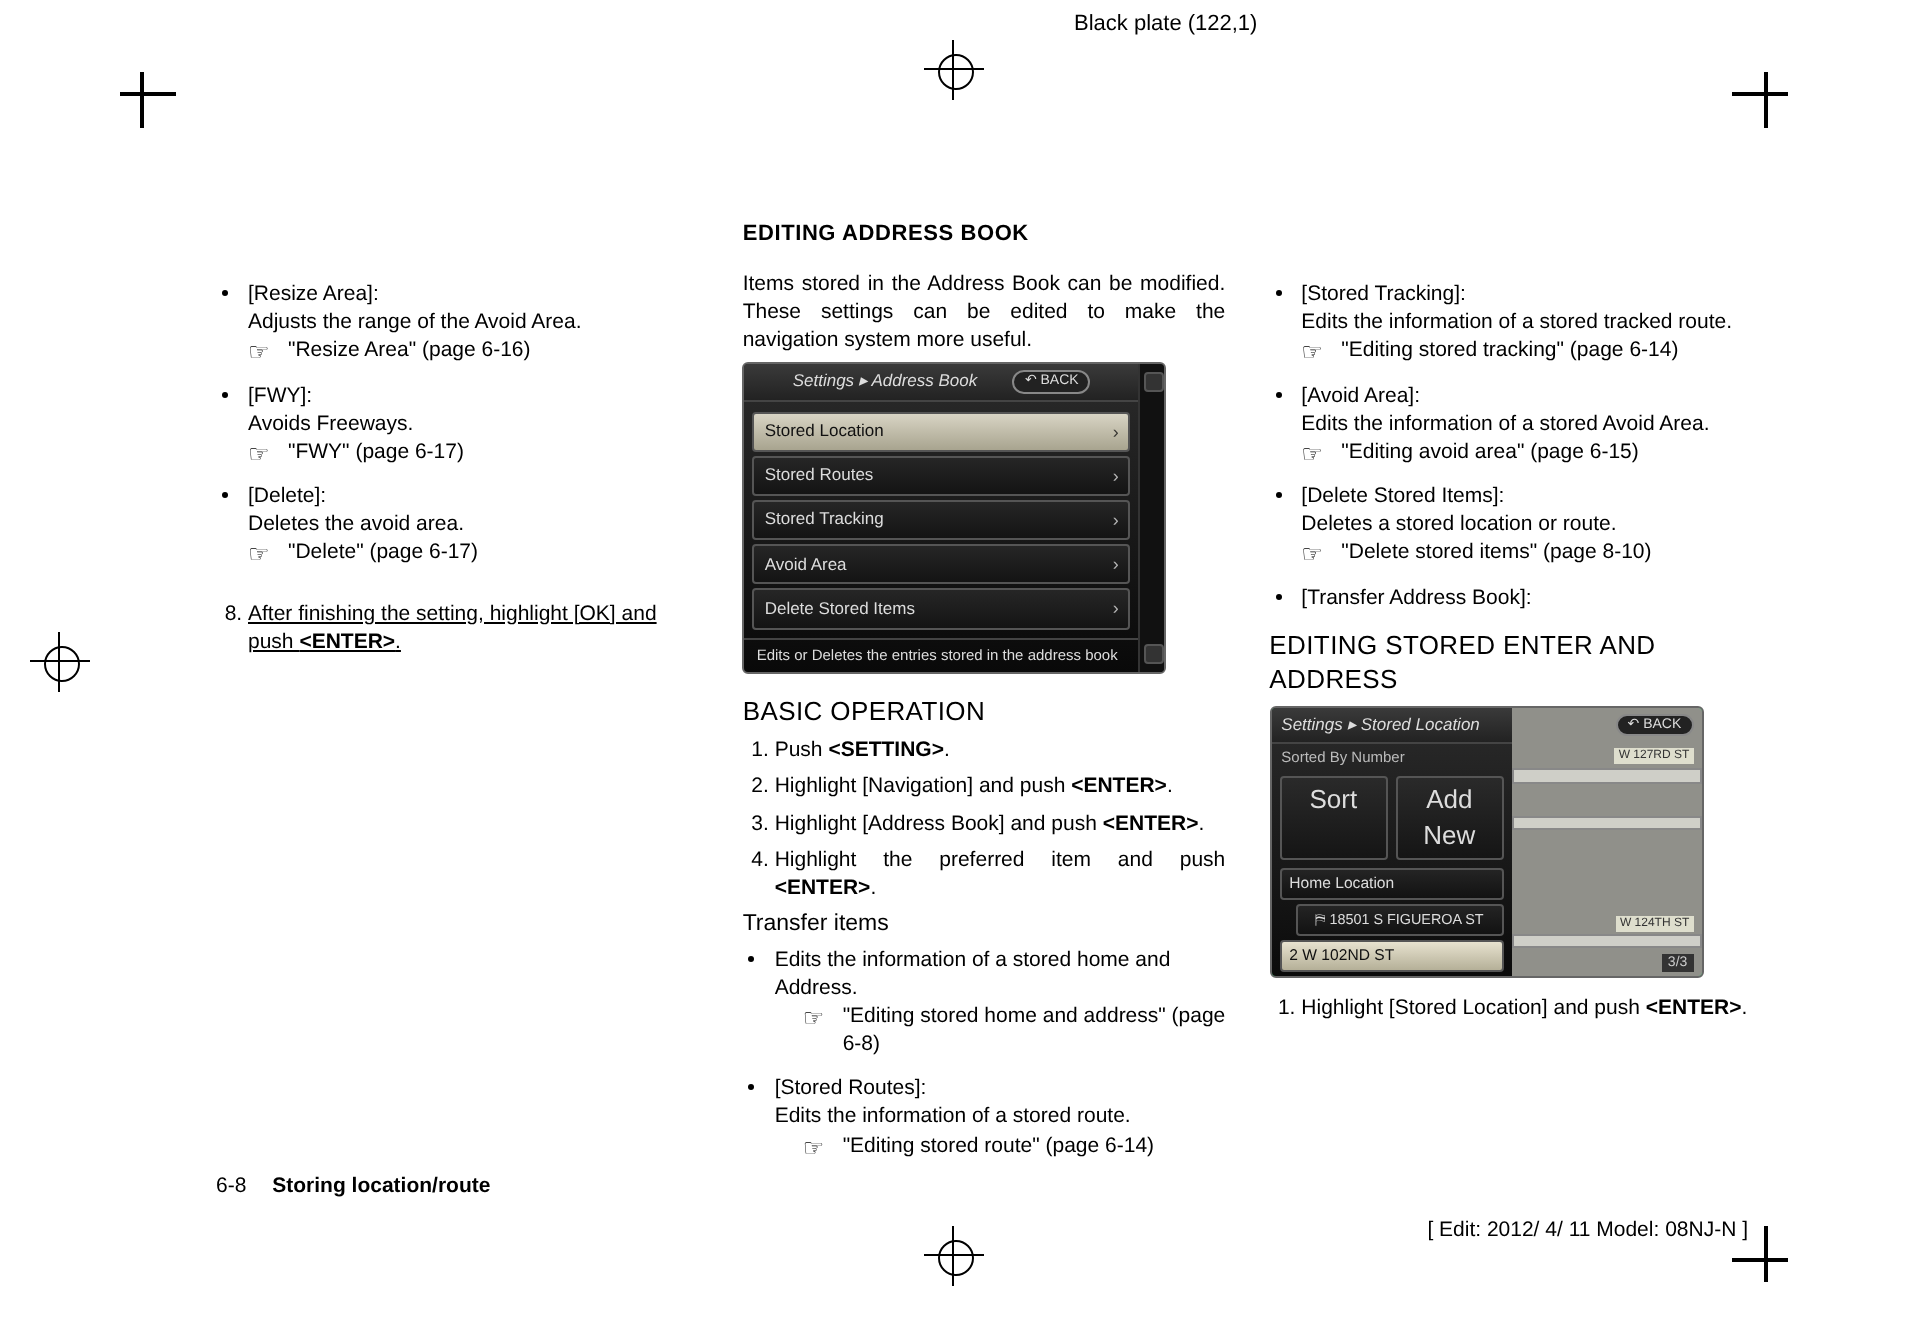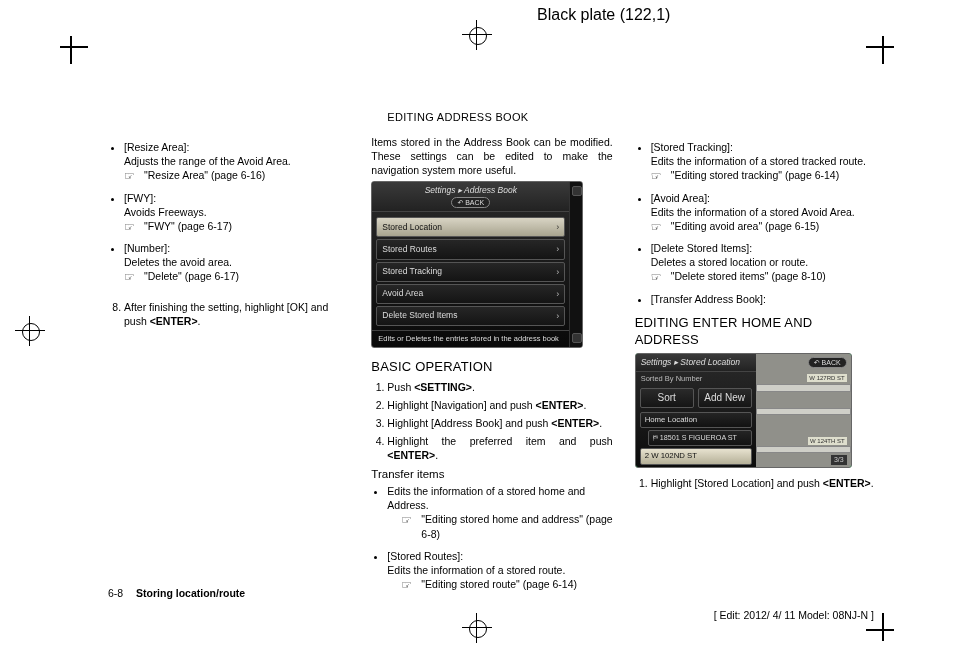--- a/index.html
+++ b/index.html
@@ -16,21 +16,21 @@
   .page {
     position: absolute;
     top: 0; left: 0; right: 0; bottom: 0;
     padding: 12px 0 0 0;
   }
   .plate-label {
     position: absolute;
     top: 6px;
     left: 50%;
     transform: translateX(60px);
-    font-size: 16px;
+    font-size: 11px;
   }
   .crop-top-left, .crop-top-right, .crop-bottom-right {
     position: absolute;
     width: 28px;
     height: 28px;
   }
   .crop-top-left { top: 36px; left: 60px; }
   .crop-top-left::before { content:""; position:absolute; left:0; top:10px; width:28px; height:2px; background:#000;}
   .crop-top-left::after  { content:""; position:absolute; left:10px; top:0; width:2px; height:28px; background:#000;}
   .crop-top-right { top: 36px; right: 60px; }
@@ -56,23 +56,23 @@
     bottom: 78px;
     display: flex;
     gap: 22px;
     font-size: 10.5px;
     line-height: 1.35;
   }
   .col { flex: 1 1 0; min-width: 0; }
   .col1 { padding-top: 30px; } 
 
   .section-title {
-    font-weight: 400;
+    font-weight: 700;
     font-size: 11px;
-    margin: 0 0 10px 16px;
+    margin: 0 0 10px 0;
     letter-spacing: .3px;
   }
   .subhead {
     font-size: 13px;
     margin: 6px 0 4px 0;
     letter-spacing: .2px;
   }
   .subsubhead { font-size: 11.5px; margin: 4px 0 2px 0; }
   ul.bullets, ol.num { margin: 0; padding-left: 16px; }
   ul.bullets { list-style: disc; }
@@ -98,21 +98,20 @@
     color:#ddd;
     font-size: 8.5px;
     overflow:hidden;
   }
   .nav-panel .np-head {
     padding: 3px 24px;
     display:flex; justify-content:space-between; align-items:center;
     background: linear-gradient(#3a3a3a,#222);
     border-bottom:1px solid #444;
     font-style: italic;
-    flex-direction: column;
   }
   .np-back {
     font-style: normal;
     border:1px solid #888; border-radius:8px;
     padding: 0 5px;
     font-size:7px;
     background:#222;
   }
   .np-list { padding: 3px 4px 2px 4px; }
   .np-item {
@@ -146,25 +145,25 @@
   .nav-panel2 .left { width:120px; background:linear-gradient(#2b2b2b,#0b0b0b);}
   .nav-panel2 .right { flex:1; background:#90908a; position:relative;}
   .nav-panel2 .np2-head{
     padding:3px 5px; font-style:italic;
     display:flex; justify-content:space-between; align-items:center;
     background:linear-gradient(#3a3a3a,#222); border-bottom:1px solid #444;
   }
   .np2-sub { padding:2px 5px; color:#bbb; font-size:7.5px;}
   .np2-row { display:flex; gap:4px; padding:2px 4px;}
   .np2-btn { flex:1; text-align:center; border:1px solid #555; border-radius:2px;
-    background:linear-gradient(#2a2a2a,#151515); padding:2px 0; font-size:10px;}
+    background:linear-gradient(#2a2a2a,#151515); padding:2px 0; font-size:13px;}
   .np2-item { margin:2px 4px; padding:2px 4px; border:1px solid #555; border-radius:2px;
     background:linear-gradient(#242424,#121212); font-size:7.8px;}
   .np2-item.sel { background:linear-gradient(#e7e2cf,#b5b098); color:#111;}
-  .np2-item.indent { margin-left:12px; font-size:7.2px;}
+  .np2-item.indent { margin-left:12px; font-size:7.2px;text-align:center;}
   .map-road { position:absolute; background:#cfcfc8; border:1px solid #888;}
   .mr1{ left:0; right:0; top:30px; height:6px;}
   .mr2{ left:0; right:0; top:54px; height:5px;}
   .mr3{ left:0; right:0; bottom:14px; height:5px;}
   .map-lbl{ position:absolute; font-size:6px; color:#333; background:#dedecd; padding:0 2px;}
   .np2-foot{ position:absolute; right:4px; bottom:2px; font-size:7px; background:#333; color:#ccc; padding:0 3px;}
   .corner-back{ position:absolute; right:4px; top:3px;}
 
   .footer-left {
     position:absolute; left:108px; bottom:62px;
@@ -209,26 +208,26 @@
           <span class="label">[Resize Area]:</span>
           <span class="desc">Adjusts the range of the Avoid Area.</span>
           <span class="ref"><span class="hand">☞</span><span>"Resize Area" (page 6-16)</span></span>
         </li>
         <li>
           <span class="label">[FWY]:</span>
           <span class="desc">Avoids Freeways.</span>
           <span class="ref"><span class="hand">☞</span><span>"FWY" (page 6-17)</span></span>
         </li>
         <li>
-          <span class="label">[Number]:</span>
+          <span class="label">[Delete]:</span>
           <span class="desc">Deletes the avoid area.</span>
           <span class="ref"><span class="hand">☞</span><span>"Delete" (page 6-17)</span></span>
         </li>
       </ul>
-      <ol class="num" start="8" style="margin-top:16px;">
+      <ol class="num" start="8" style="margin-top:16px;text-decoration:underline;">
         <li>
           <span>After finishing the setting, highlight [OK] and push </span><span class="enter">&lt;ENTER&gt;</span><span>.</span>
         </li>
       </ol>
     </div>
 
     <div class="col">
       <div class="section-title">EDITING ADDRESS BOOK</div>
       <div class="justify">Items stored in the Address Book can be modified. These settings can be edited to make the navigation system more useful.</div>
 
@@ -304,21 +303,21 @@
         <li>
           <span class="label">[Delete Stored Items]:</span>
           <span class="desc">Deletes a stored location or route.</span>
           <span class="ref"><span class="hand">☞</span><span>"Delete stored items" (page 8-10)</span></span>
         </li>
         <li>
           <span class="label">[Transfer Address Book]:</span>
         </li>
       </ul>
 
-      <div class="subhead">EDITING ENTER HOME AND ADDRESS</div>
+      <div class="subhead">EDITING STORED ENTER AND ADDRESS</div>
 
       <div class="nav-panel2">
         <div class="left">
           <div class="np2-head">
             <span>Settings ▸ Stored Location</span>
           </div>
           <div class="np2-sub">Sorted By Number</div>
           <div class="np2-row">
             <div class="np2-btn">Sort</div>
             <div class="np2-btn">Add New</div>

